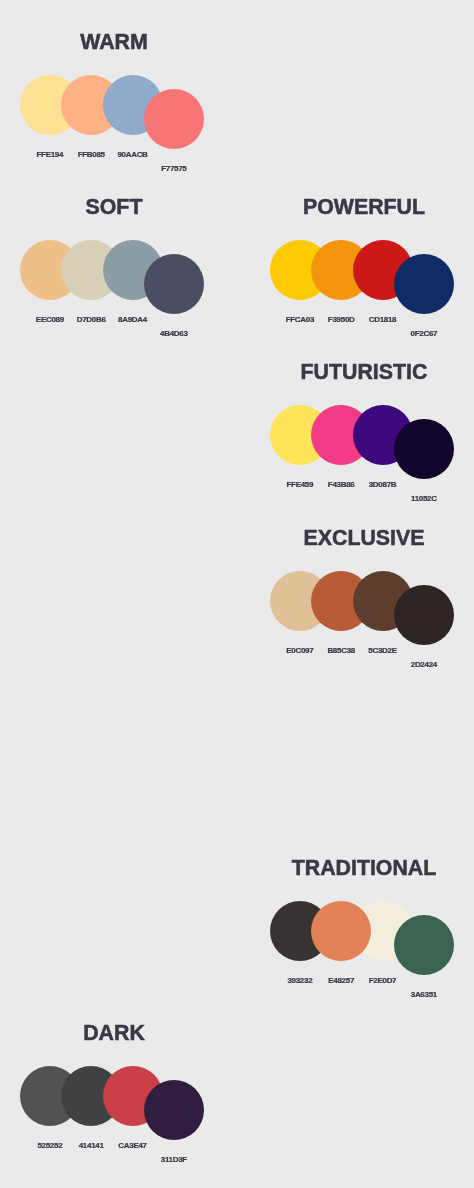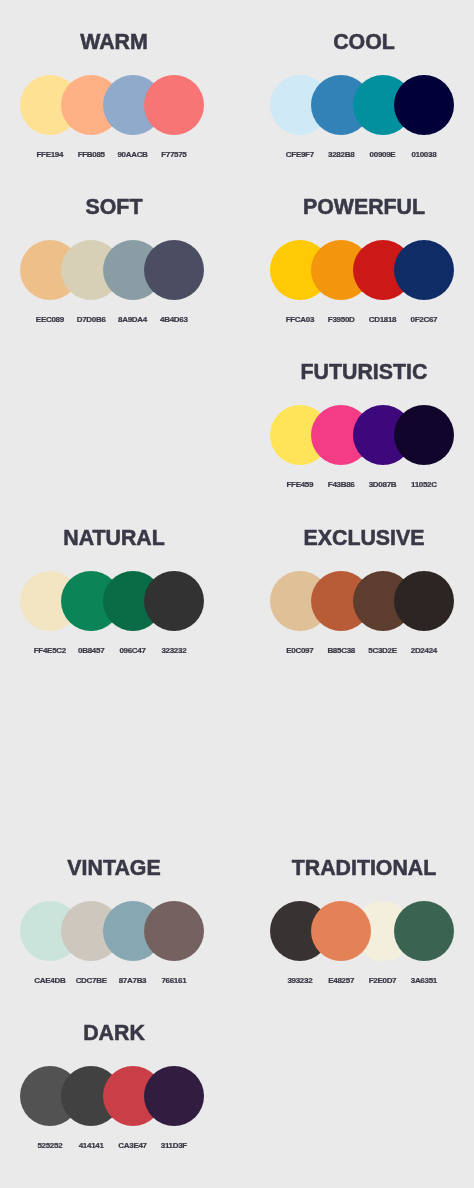--- a/index.html
+++ b/index.html
@@ -46,21 +46,21 @@
     color: #383846;
     line-height: 10px;
     letter-spacing: -0.3px;
     text-indent: -0.3px;
     -webkit-text-stroke: 0.22px #383846;
     white-space: nowrap;
   }
   .c0 { left: 0px; }
   .c1 { left: 41.333px; }
   .c2 { left: 82.667px; }
-  .c3 { left: 124px; }
+  .c3 { left: 124px; margin-top: 14px; }
   .z1 { z-index: 1; }
   .z2 { z-index: 2; }
   .z3 { z-index: 3; }
   .z4 { z-index: 4; }
   .r0 { top: 34px; }
   .r1 { top: 199.2px; }
   .r2 { top: 364.4px; }
   .r3 { top: 529.6px; }
   .r4 { top: 694.8px; }
   .r5 { top: 860px; }
@@ -78,35 +78,20 @@
       <div class="swatch c0 z1" style="background: rgb(255, 225, 148);"></div>
       <div class="swatch c1 z2" style="background: rgb(255, 176, 133);"></div>
       <div class="swatch c2 z3" style="background: rgb(144, 170, 203);"></div>
       <div class="swatch c3 z4" style="background: rgb(247, 117, 117);"></div>
     </div>
     <div class="swatch-labels">
       <div class="swatch-hex-label c0">FFE194</div>
       <div class="swatch-hex-label c1">FFB085</div>
       <div class="swatch-hex-label c2">90AACB</div>
       <div class="swatch-hex-label c3">F77575</div>
-    </div>
-  </div>
-  <div class="palette col1 r0">
-    <div class="palette-title">COOL</div>
-    <div class="swatch-row">
-      <div class="swatch c0 z1" style="background: rgb(207, 233, 247);"></div>
-      <div class="swatch c1 z2" style="background: rgb(50, 130, 184);"></div>
-      <div class="swatch c2 z3" style="background: rgb(0, 144, 158);"></div>
-      <div class="swatch c3 z4" style="background: rgb(1, 0, 56);"></div>
-    </div>
-    <div class="swatch-labels">
-      <div class="swatch-hex-label c0">CFE9F7</div>
-      <div class="swatch-hex-label c1">3282B8</div>
-      <div class="swatch-hex-label c2">00909E</div>
-      <div class="swatch-hex-label c3">010038</div>
     </div>
   </div>
   <div class="palette col0 r1">
     <div class="palette-title">SOFT</div>
     <div class="swatch-row">
       <div class="swatch c0 z1" style="background: rgb(238, 192, 137);"></div>
       <div class="swatch c1 z2" style="background: rgb(215, 208, 182);"></div>
       <div class="swatch c2 z3" style="background: rgb(138, 157, 164);"></div>
       <div class="swatch c3 z4" style="background: rgb(75, 77, 99);"></div>
     </div>
@@ -140,63 +125,33 @@
       <div class="swatch c2 z3" style="background: rgb(61, 8, 123);"></div>
       <div class="swatch c3 z4" style="background: rgb(17, 5, 44);"></div>
     </div>
     <div class="swatch-labels">
       <div class="swatch-hex-label c0">FFE459</div>
       <div class="swatch-hex-label c1">F43B86</div>
       <div class="swatch-hex-label c2">3D087B</div>
       <div class="swatch-hex-label c3">11052C</div>
     </div>
   </div>
-  <div class="palette col0 r3">
-    <div class="palette-title">NATURAL</div>
-    <div class="swatch-row">
-      <div class="swatch c0 z1" style="background: rgb(244, 229, 194);"></div>
-      <div class="swatch c1 z2" style="background: rgb(11, 132, 87);"></div>
-      <div class="swatch c2 z3" style="background: rgb(9, 108, 71);"></div>
-      <div class="swatch c3 z4" style="background: rgb(50, 50, 50);"></div>
-    </div>
-    <div class="swatch-labels">
-      <div class="swatch-hex-label c0">FF4E5C2</div>
-      <div class="swatch-hex-label c1">0B8457</div>
-      <div class="swatch-hex-label c2">096C47</div>
-      <div class="swatch-hex-label c3">323232</div>
-    </div>
-  </div>
   <div class="palette col1 r3">
     <div class="palette-title">EXCLUSIVE</div>
     <div class="swatch-row">
       <div class="swatch c0 z1" style="background: rgb(224, 192, 151);"></div>
       <div class="swatch c1 z2" style="background: rgb(184, 92, 56);"></div>
       <div class="swatch c2 z3" style="background: rgb(92, 61, 46);"></div>
       <div class="swatch c3 z4" style="background: rgb(45, 36, 36);"></div>
     </div>
     <div class="swatch-labels">
       <div class="swatch-hex-label c0">E0C097</div>
       <div class="swatch-hex-label c1">B85C38</div>
       <div class="swatch-hex-label c2">5C3D2E</div>
       <div class="swatch-hex-label c3">2D2424</div>
-    </div>
-  </div>
-  <div class="palette col0 r5">
-    <div class="palette-title">VINTAGE</div>
-    <div class="swatch-row">
-      <div class="swatch c0 z1" style="background: rgb(202, 228, 219);"></div>
-      <div class="swatch c1 z2" style="background: rgb(205, 199, 190);"></div>
-      <div class="swatch c2 z3" style="background: rgb(135, 167, 179);"></div>
-      <div class="swatch c3 z4" style="background: rgb(118, 97, 97);"></div>
-    </div>
-    <div class="swatch-labels">
-      <div class="swatch-hex-label c0">CAE4DB</div>
-      <div class="swatch-hex-label c1">CDC7BE</div>
-      <div class="swatch-hex-label c2">87A7B3</div>
-      <div class="swatch-hex-label c3">766161</div>
     </div>
   </div>
   <div class="palette col1 r5">
     <div class="palette-title">TRADITIONAL</div>
     <div class="swatch-row">
       <div class="swatch c0 z1" style="background: rgb(57, 50, 50);"></div>
       <div class="swatch c1 z3" style="background: rgb(228, 130, 87);"></div>
       <div class="swatch c2 z2" style="background: rgb(244, 238, 220);"></div>
       <div class="swatch c3 z4" style="background: rgb(58, 99, 81);"></div>
     </div>

